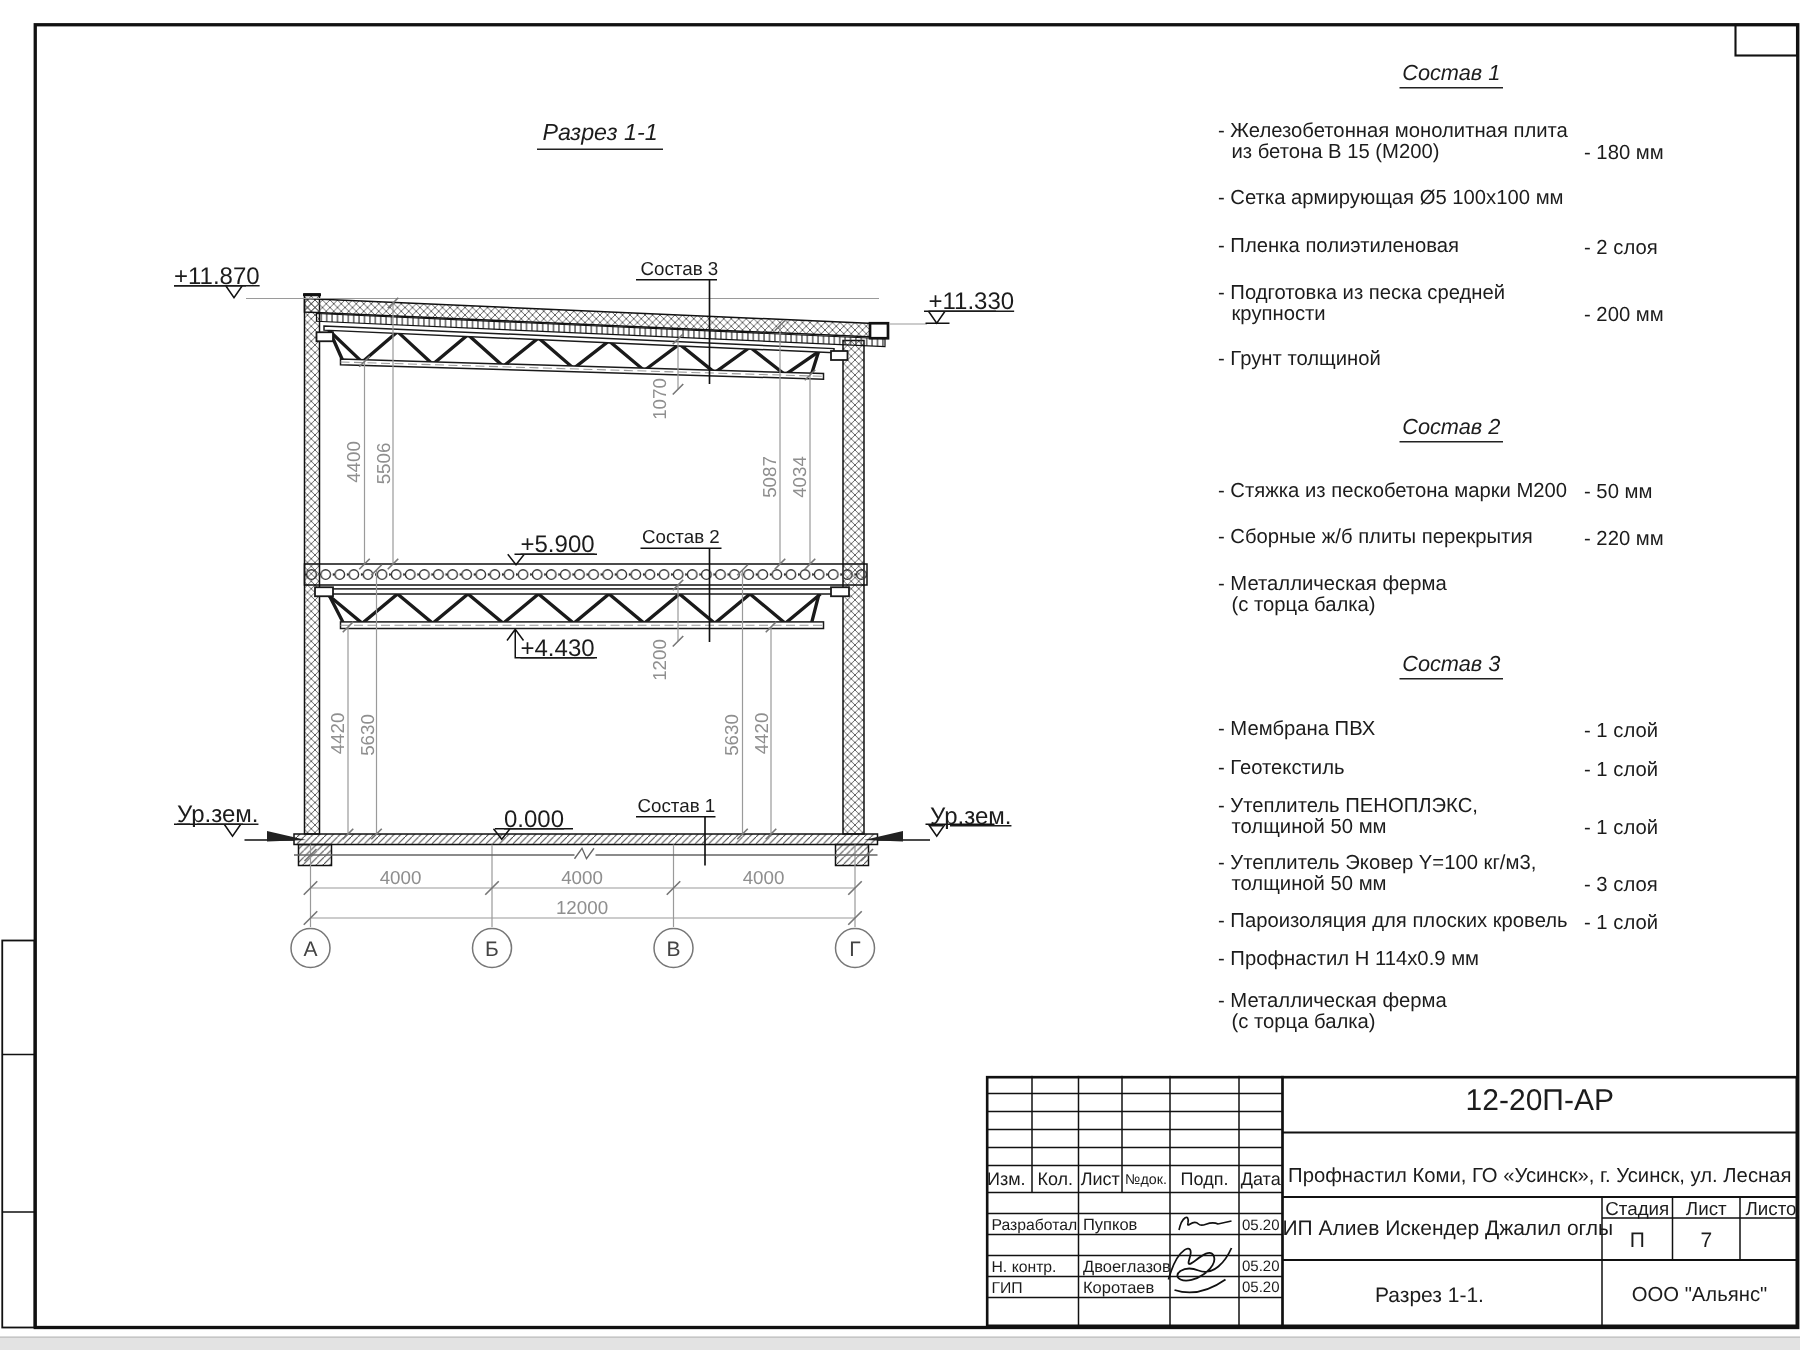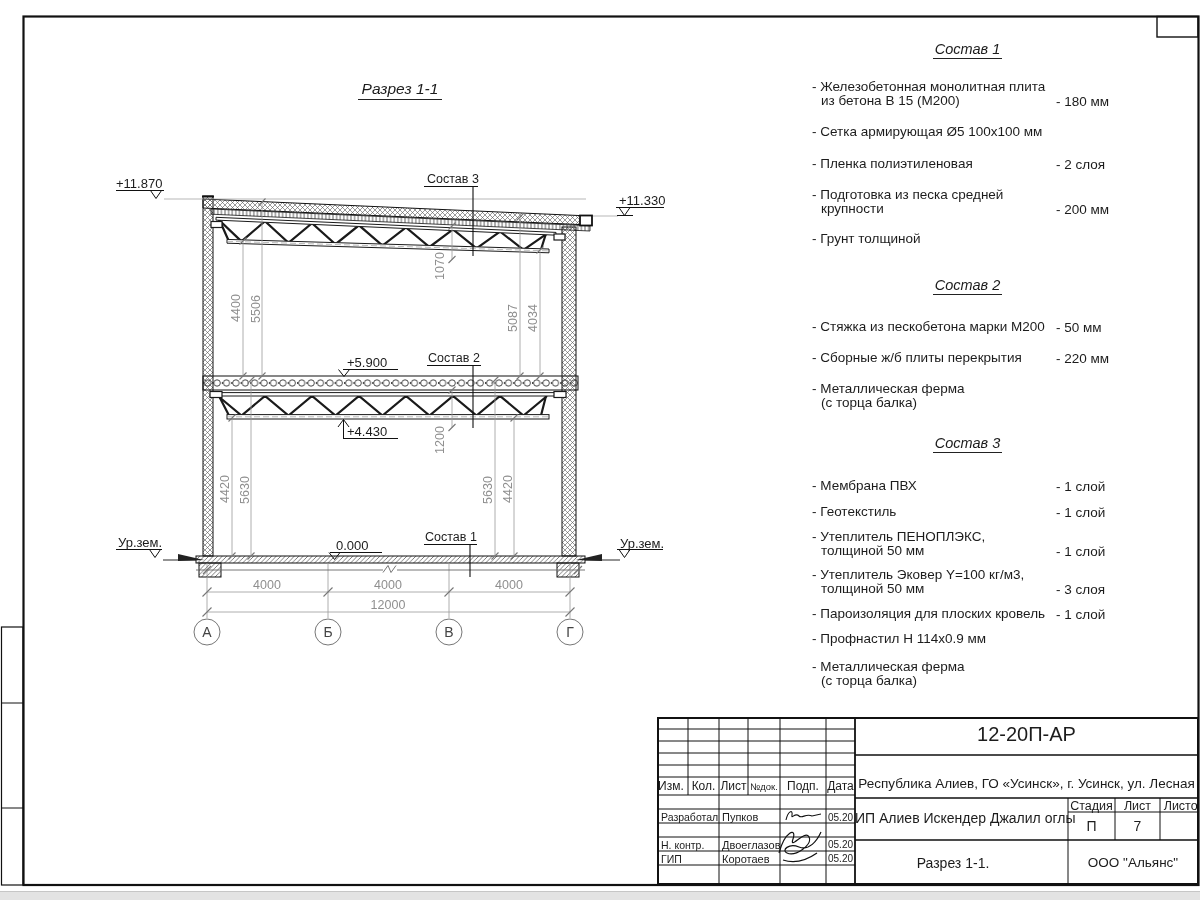--- a/index.html
+++ b/index.html
@@ -7,21 +7,21 @@
          font-family:"Liberation Sans",sans-serif;color:#1c1c1c;}
   svg{display:block;}
   .lw{position:absolute;left:0;top:0;}
   .t{position:absolute;white-space:nowrap;color:#1c1c1c;}
   .it{font-size:13.5px;line-height:14px;}
   .val{font-size:13.5px;}
   .comp-h{font-style:italic;font-size:14.5px;width:125px;text-align:center;}
   .comp-h span{border-bottom:1px solid #222;padding:0 2px 1px 2px;}
   .view-t{font-style:italic;font-size:15.5px;width:130px;text-align:center;}
   .view-t span{border-bottom:1.2px solid #222;padding:0 4px 2px 4px;}
-  .lvl{font-size:13px;}
+  .lvl{font-size:16px;text-decoration:underline;}
   .ldr{font-size:12.5px;}
   .dim{color:#8f8f8f;font-size:12.5px;}
   .vdim{width:44px;text-align:center;transform:rotate(-90deg);transform-origin:center;}
   .hdim{width:60px;text-align:center;}
   .axl{width:26px;text-align:center;font-size:14px;color:#444;}
   .tb{position:absolute;left:657px;top:717px;width:542px;height:168px;overflow:hidden;}
   .tbt{position:absolute;white-space:nowrap;}
   .c{text-align:center;}
   .band{position:absolute;left:0;top:891px;width:1200px;height:9px;background:#e3e3e3;border-top:1px solid #c6c6c6;}
 </style>
@@ -213,21 +213,21 @@
       <rect x="1" y="1" width="540" height="166" fill="none" stroke="#111" stroke-width="2"></rect>
       <path d="M62,0 V168 M123,0 V168 M169,0 V168" stroke="#111" stroke-width="1"></path>
       <path d="M198,0 V168" stroke="#111" stroke-width="1.8"></path>
       <path d="M31,0 V78 M91,0 V78" stroke="#111" stroke-width="1"></path>
       <path d="M1,12 H198 M1,24 H198 M1,36 H198 M1,48 H198 M1,60 H198 M1,78 H198 M1,92 H198 M1,106 H198 M1,120 H198 M1,134 H198 M1,148 H198" stroke="#111" stroke-width="1"></path>
       <path d="M198,38 H541 M198,81 H541 M198,123 H541" stroke="#111" stroke-width="1.3"></path>
       <path d="M411,81 V168 M458,81 V123 M503,81 V123 M411,95 H541" stroke="#111" stroke-width="1"></path>
     </svg>
 
     <div class="tbt c" style="left:198px;top:6px;width:343px;font-size:20px">12-20П-АР</div>
-    <div class="tbt c" style="left:198px;top:59px;width:343px;font-size:13.5px">Республика Алиев, ГО «Усинск», г. Усинск, ул. Лесная</div>
+    <div class="tbt c" style="left:198px;top:59px;width:343px;font-size:13.5px">Профнастил Коми, ГО «Усинск», г. Усинск, ул. Лесная</div>
     <div class="tbt c" style="left:198px;top:93px;width:213px;font-size:14px">ИП Алиев Искендер Джалил оглы</div>
     <div class="tbt c" style="left:411px;top:82px;width:47px;font-size:12.5px">Стадия</div>
     <div class="tbt c" style="left:458px;top:82px;width:45px;font-size:12.5px">Лист</div>
     <div class="tbt c" style="left:503px;top:82px;width:48px;font-size:12.5px">Листов</div>
     <div class="tbt c" style="left:411px;top:101px;width:47px;font-size:14px">П</div>
     <div class="tbt c" style="left:458px;top:101px;width:45px;font-size:14px">7</div>
     <div class="tbt c" style="left:198px;top:138px;width:196px;font-size:14px">Разрез 1-1.</div>
     <div class="tbt c" style="left:411px;top:138px;width:130px;font-size:13.5px">ООО "Альянс"</div>
 
     <div class="tbt c" style="left:1px;top:62px;width:15px;font-size:12px">Изм.</div>

